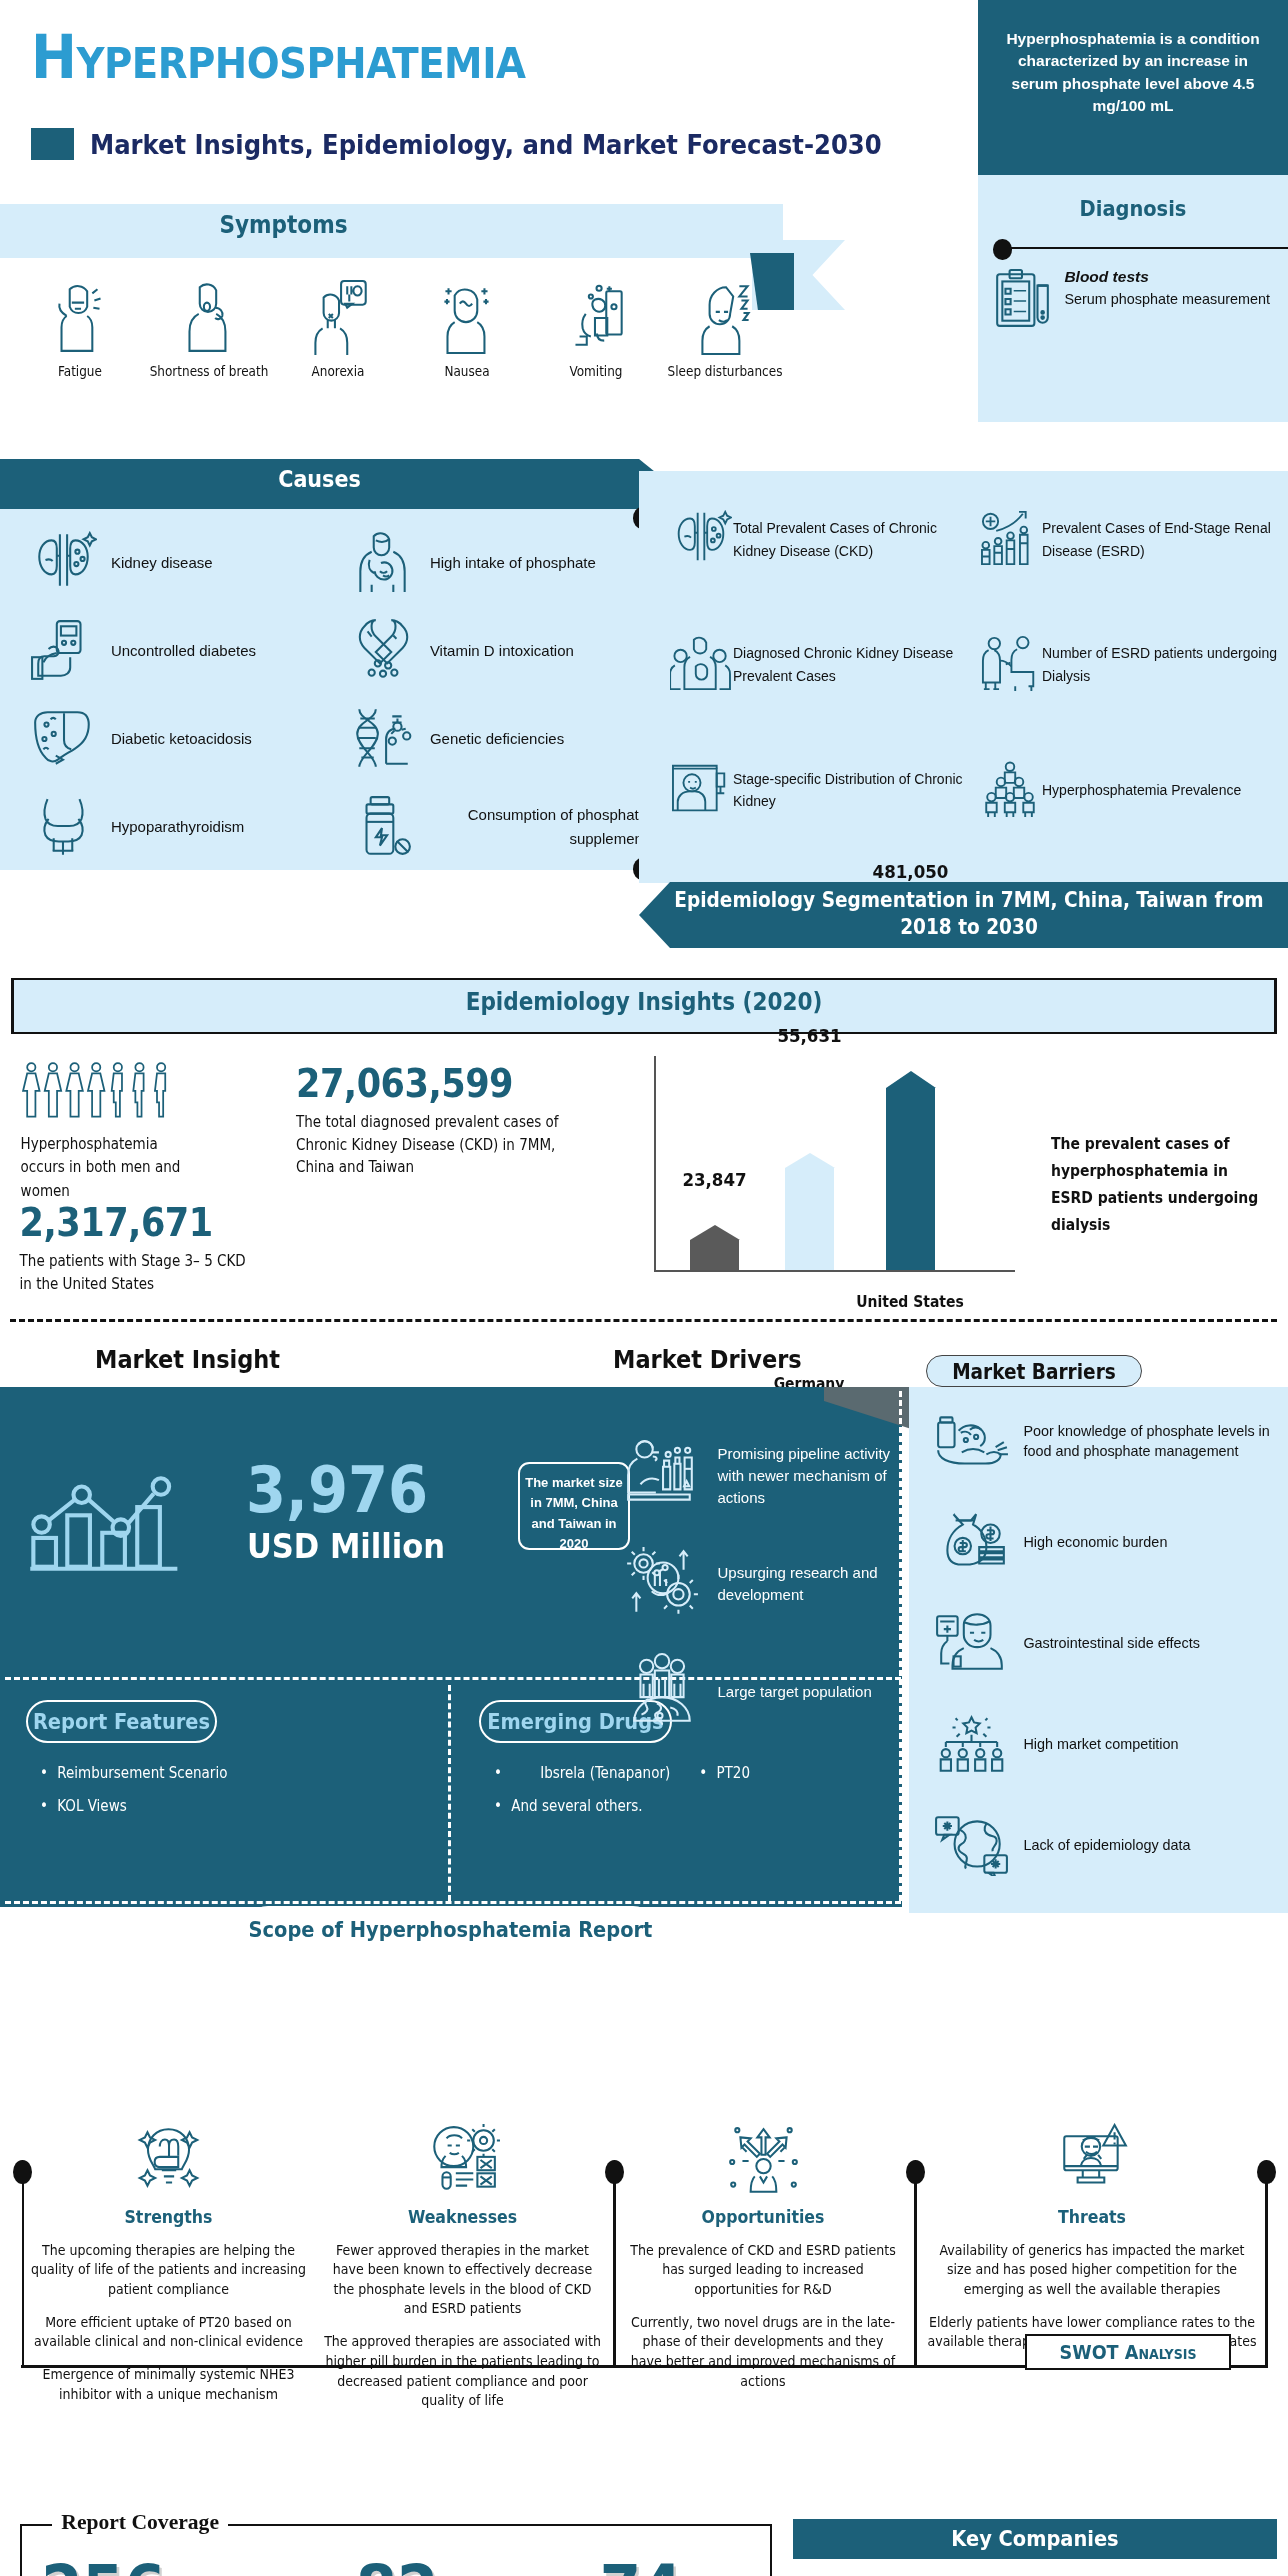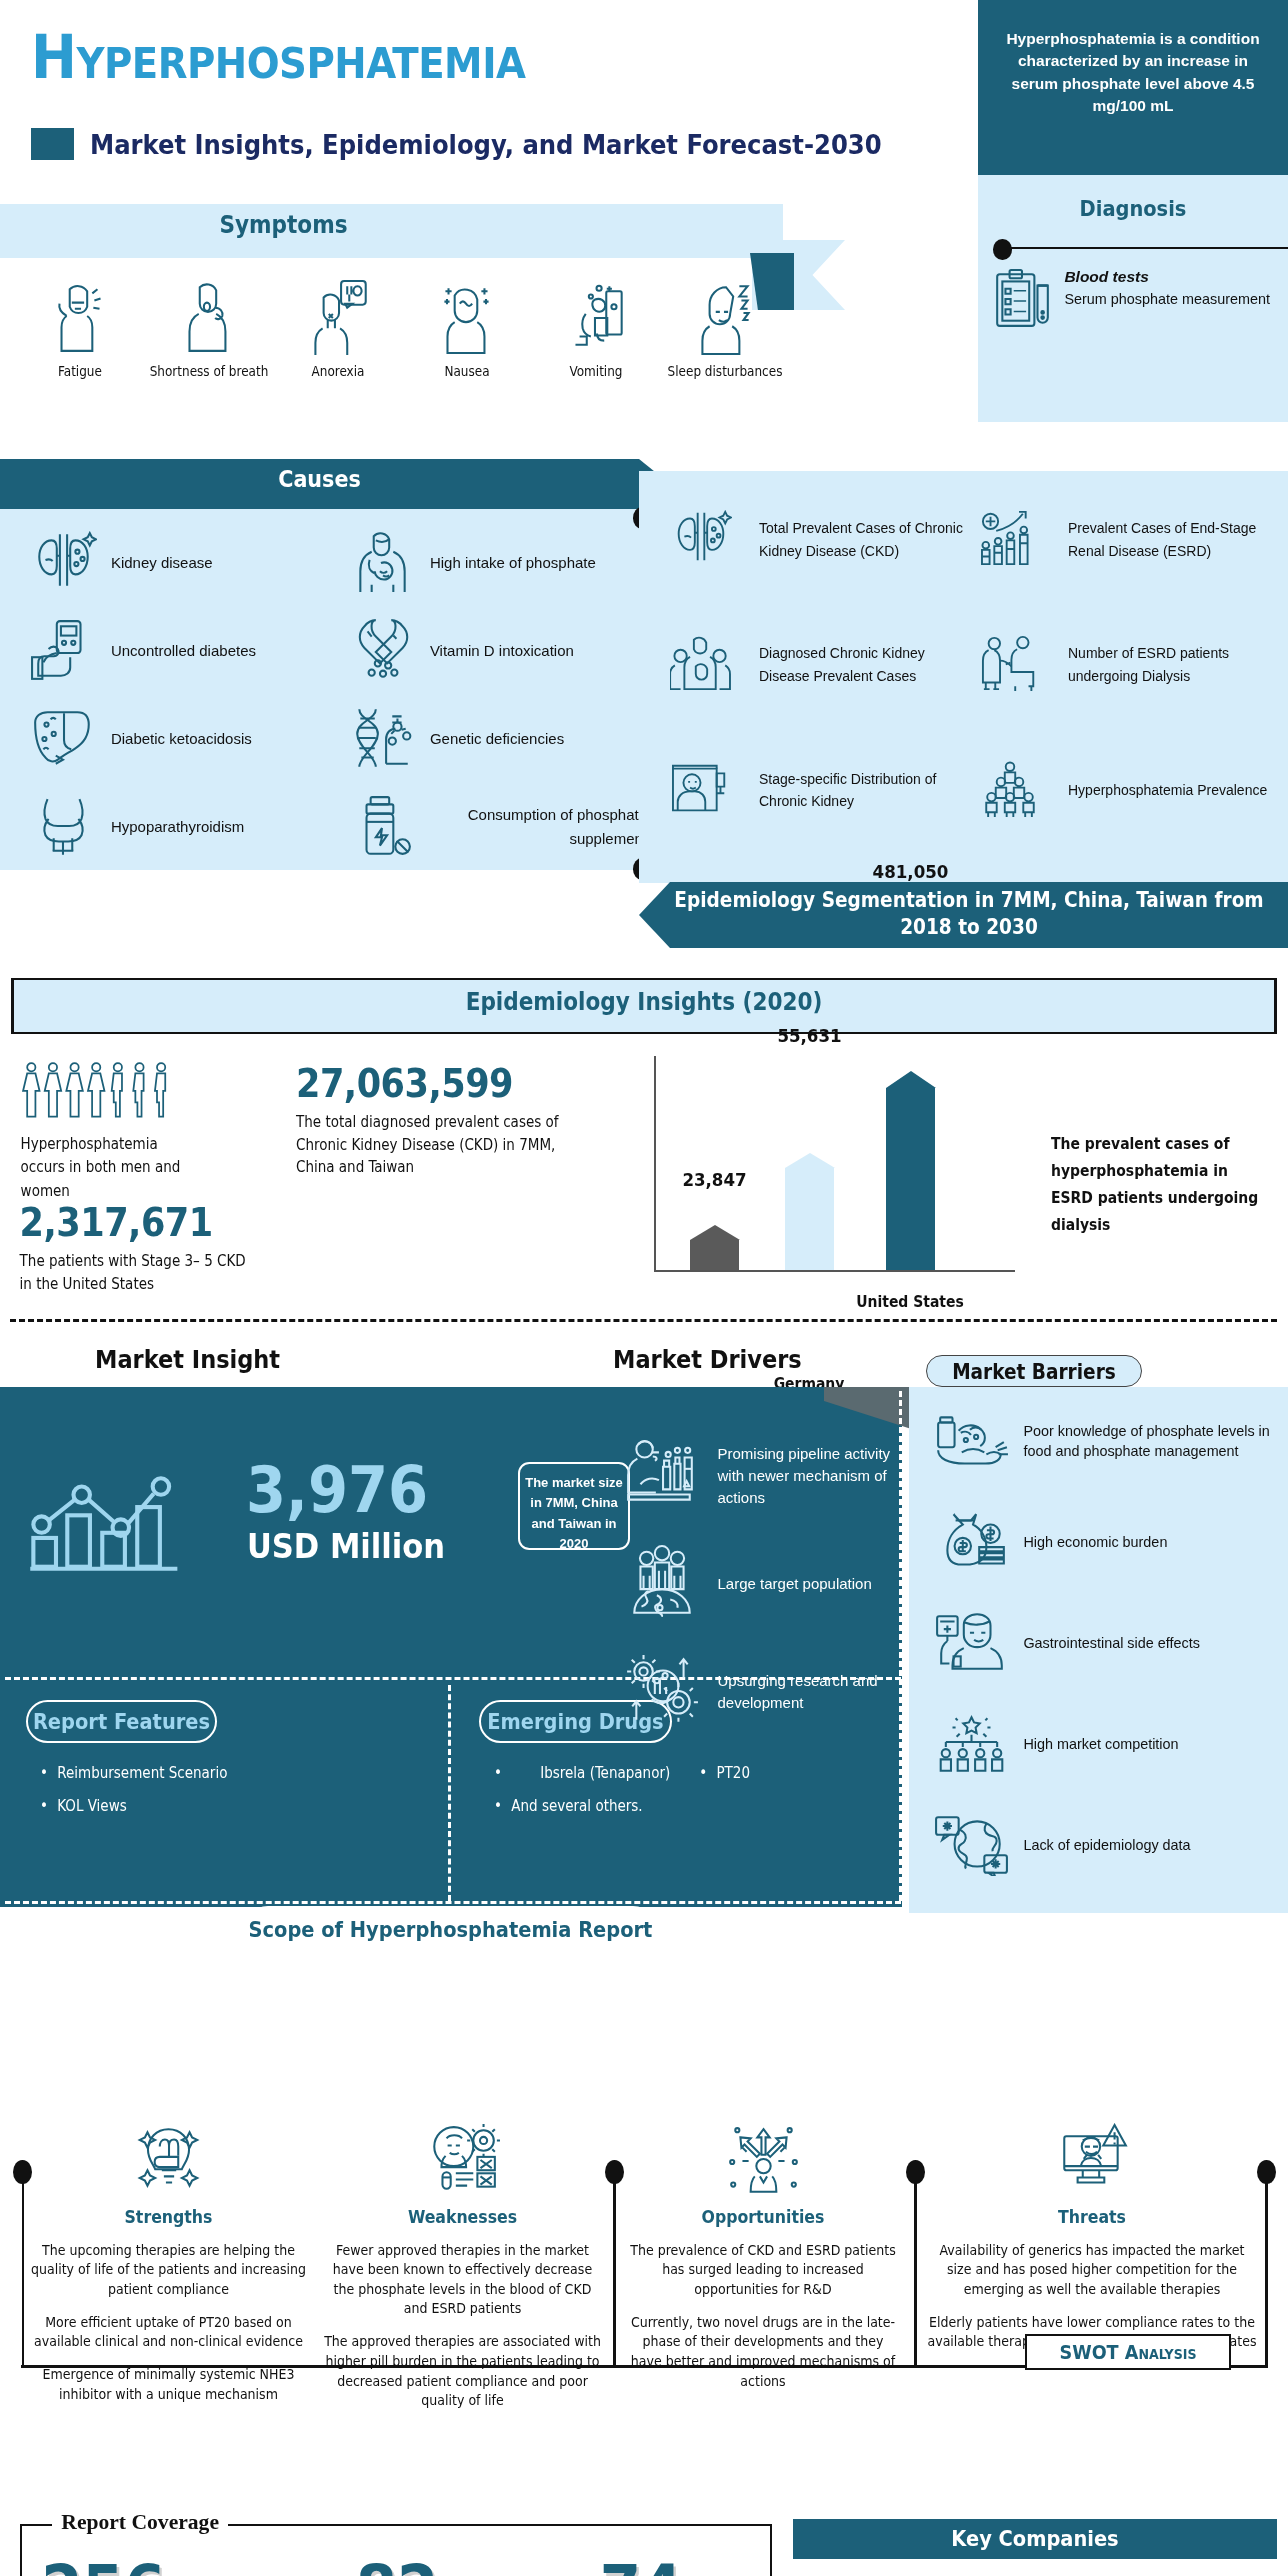--- a/index.html
+++ b/index.html
@@ -75,21 +75,21 @@
   .cause-body { position:absolute; left:0; top:509px; width:639px; height:361px; background:#d6edfa; }
   .cause-grid { position:absolute; left:14px; top:520px; width:634px;
       display:grid; grid-template-columns:319px 314px; row-gap:3px;text-align:right; }
   .cause-cell { display:flex; align-items:center; gap:14.4px; height:85px; padding-left:15.5px; }
   .cause-cell .txt { font-size:15px; color:#111; line-height:1.55; }
 
   
   .seg-body { position:absolute; left:639px; top:471px; width:649px; height:412px; background:#d6edfa; }
   .seg-grid { position:absolute; left:670px; top:484px; width:618px;
       display:grid; grid-template-columns:309px 309px; row-gap:14.4px; }
-  .seg-cell { display:flex; align-items:center; gap:27px; height:111px; }
+  .seg-cell { display:flex; align-items:center; gap:1px; height:111px; }
   .seg-cell .txt { font-size:14px; color:#111; line-height:1.62; }
   .seg-band { position:absolute; left:639px; top:882px; width:649px; height:66px; background:#1c6079;
       clip-path: polygon(31px 0, 649px 0, 649px 66px, 31px 66px, 0 33px); }
   .seg-band-txt { position:absolute; left:665px; top:887px; width:608px; text-align:center;
       font-size:20.6px; font-weight:700; color:#fff; line-height:1.3;
       font-family:"DejaVu Sans Condensed","Liberation Sans", sans-serif; }
   
   .conn { position:absolute; left:641px; top:515px; width:2.1px; height:355px;
       border-left:2.6px dashed #111; }
   .conn-dot-a { position:absolute; left:633px; top:507px; width:17.5px; height:21.6px; border-radius:50%; background:#111; }
@@ -702,54 +702,54 @@
             <circle cx="106" cy="26" r="5"></circle>
             <circle cx="126" cy="26" r="5"></circle>
           <path d="M124 86l5 10h-10z"></path>
         </svg>
       </span>
       <span class="txt">Promising pipeline activity with newer mechanism of actions</span>
     </div>
     <div class="md-item">
       <span class="ico">
         <svg width="77" height="77" viewBox="0 0 150 150" fill="none" stroke="#d6edfa" stroke-width="4">
-          <circle cx="46" cy="26" r="13"></circle>
-            <path d="M34 42h24v44H34z"></path>
-          <circle cx="76" cy="16" r="14"></circle>
-            <path d="M62 34h28v52H62z"></path>
-          <circle cx="106" cy="26" r="13"></circle>
-            <path d="M94 42h24v44H94z"></path>
-          <path d="M40 60v26M52 60v26M70 50v36M82 50v36M100 60v26M112 60v26"></path>
-          <path d="M22 132a54 46 0 0 1 108 0z"></path>
-          <path d="M36 120c10-4 14-10 10-16s-4-12 4-14M66 98c10 4 10 12 4 16s-10 4-6 12 14 6 12 14M92 106c10 2 16 8 14 16"></path>
-          <circle cx="72" cy="122" r="5"></circle>
-        </svg>
-      </span>
-      <span class="txt">Large target population</span>
-    </div>
-    <div class="md-item">
-      <span class="ico">
-        <svg width="77" height="77" viewBox="0 0 150 150" fill="none" stroke="#d6edfa" stroke-width="4">
           <circle cx="40" cy="36" r="18"></circle>
             <circle cx="40" cy="36" r="8"></circle>
           <path d="M40 12v-8M40 68v-8M16 36H8M72 36h-8M23 19l-6-6M57 53l6 6M57 19l6-6M23 53l-6 6"></path>
           <circle cx="108" cy="96" r="22"></circle>
             <circle cx="108" cy="96" r="10"></circle>
           <path d="M108 66v-8M108 134v-8M78 96h-8M146 96h-8M86 74l-6-6M130 118l6 6M130 74l6-6M86 118l-6 6"></path>
           <circle cx="78" cy="64" r="30"></circle>
           <path d="M62 80v-22M72 80v-32M84 80v-14"></path>
           <circle cx="66" cy="54" r="5"></circle>
             <circle cx="82" cy="44" r="5"></circle>
             <path d="M70 52l8-5"></path>
           <path d="M56 90c10 10 26 10 36 0"></path>
           <path d="M26 130V96M18 104l8-10 8 10"></path>
           <path d="M118 48V14M110 22l8-10 8 10"></path>
         </svg>
       </span>
       <span class="txt">Upsurging research and development</span>
+    </div>
+    <div class="md-item">
+      <span class="ico">
+        <svg width="77" height="77" viewBox="0 0 150 150" fill="none" stroke="#d6edfa" stroke-width="4">
+          <circle cx="46" cy="26" r="13"></circle>
+            <path d="M34 42h24v44H34z"></path>
+          <circle cx="76" cy="16" r="14"></circle>
+            <path d="M62 34h28v52H62z"></path>
+          <circle cx="106" cy="26" r="13"></circle>
+            <path d="M94 42h24v44H94z"></path>
+          <path d="M40 60v26M52 60v26M70 50v36M82 50v36M100 60v26M112 60v26"></path>
+          <path d="M22 132a54 46 0 0 1 108 0z"></path>
+          <path d="M36 120c10-4 14-10 10-16s-4-12 4-14M66 98c10 4 10 12 4 16s-10 4-6 12 14 6 12 14M92 106c10 2 16 8 14 16"></path>
+          <circle cx="72" cy="122" r="5"></circle>
+        </svg>
+      </span>
+      <span class="txt">Large target population</span>
     </div>
   </div>
 
   <div class="mb-panel"></div>
   <div class="mb-pill">Market Barriers</div>
   <div class="mb-list">
     <div class="mb-item">
       <span class="ico">
         <svg width="77" height="62" viewBox="0 0 150 120" fill="none" stroke="#1c6079" stroke-width="4">
           <rect x="14" y="14" width="24" height="10" rx="2"></rect>

